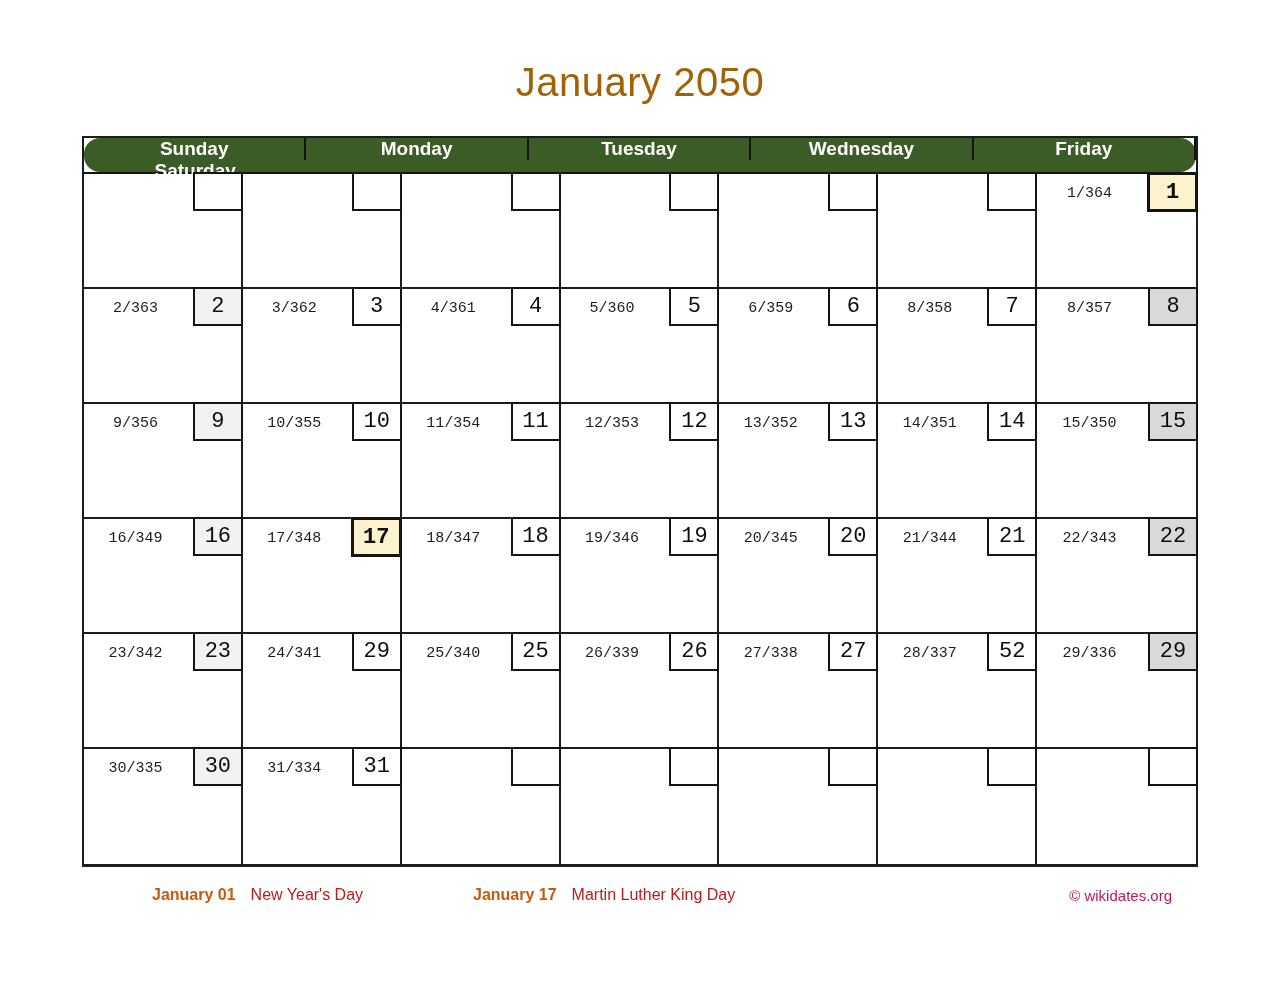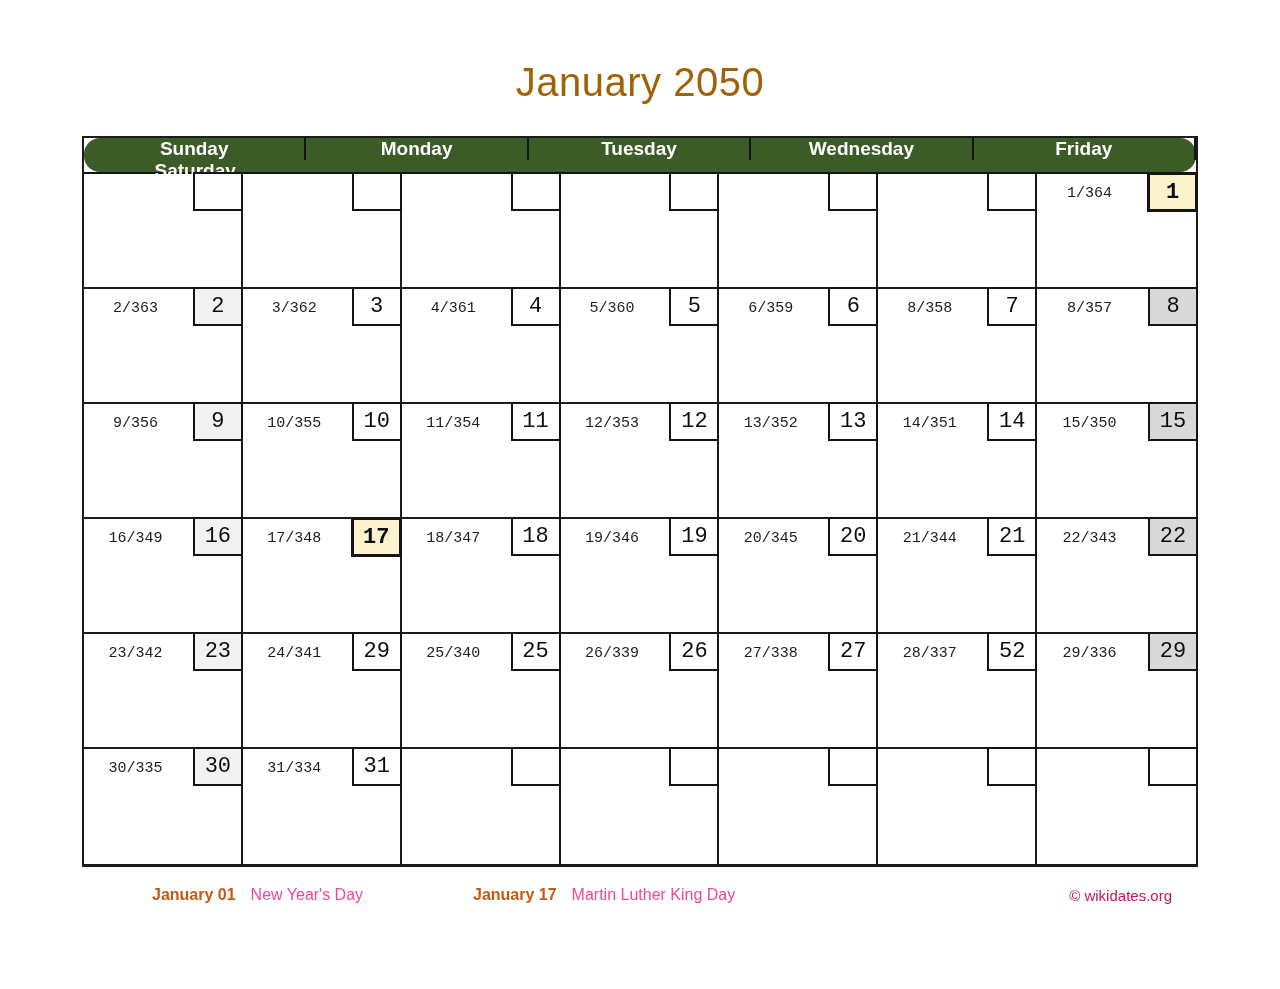--- a/index.html
+++ b/index.html
@@ -106,21 +106,21 @@
     font-size: 16px;
   }
   .holiday-note { position: absolute; top: 0; white-space: nowrap; }
   .holiday-note.first  { left: 70px; }
   .holiday-note.second { left: 391px; }
   .holiday-date {
     color: var(--accent-orange, #c55a11);
     font-weight: bold;
     margin-right: 15px;
   }
-  .holiday-name { color: #ec4899; }
+  .holiday-name { color: #b91c1c; }
   .copyright {
     position: absolute;
     top: 1px;
     right: 22px;
     color: #be185d;
     font-size: 15px;
     white-space: nowrap;
   }
 </style>
 </head>

